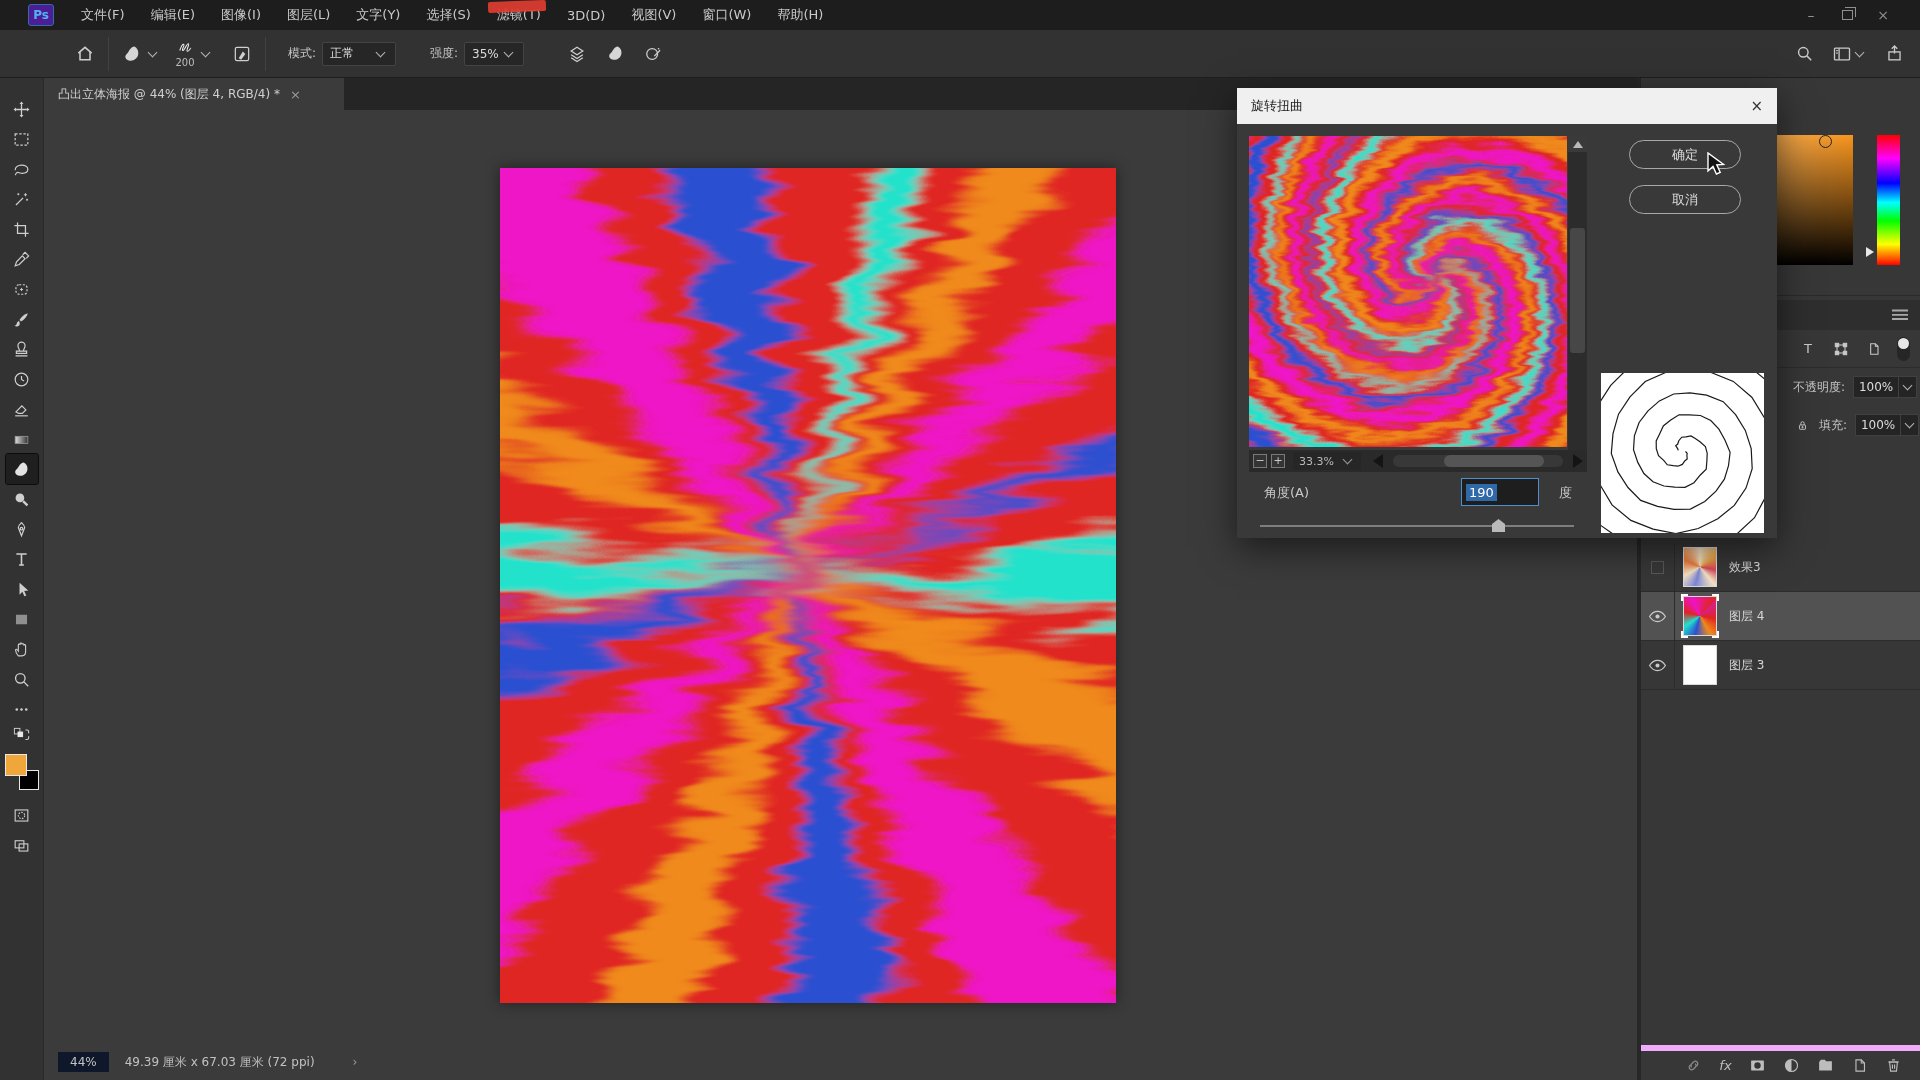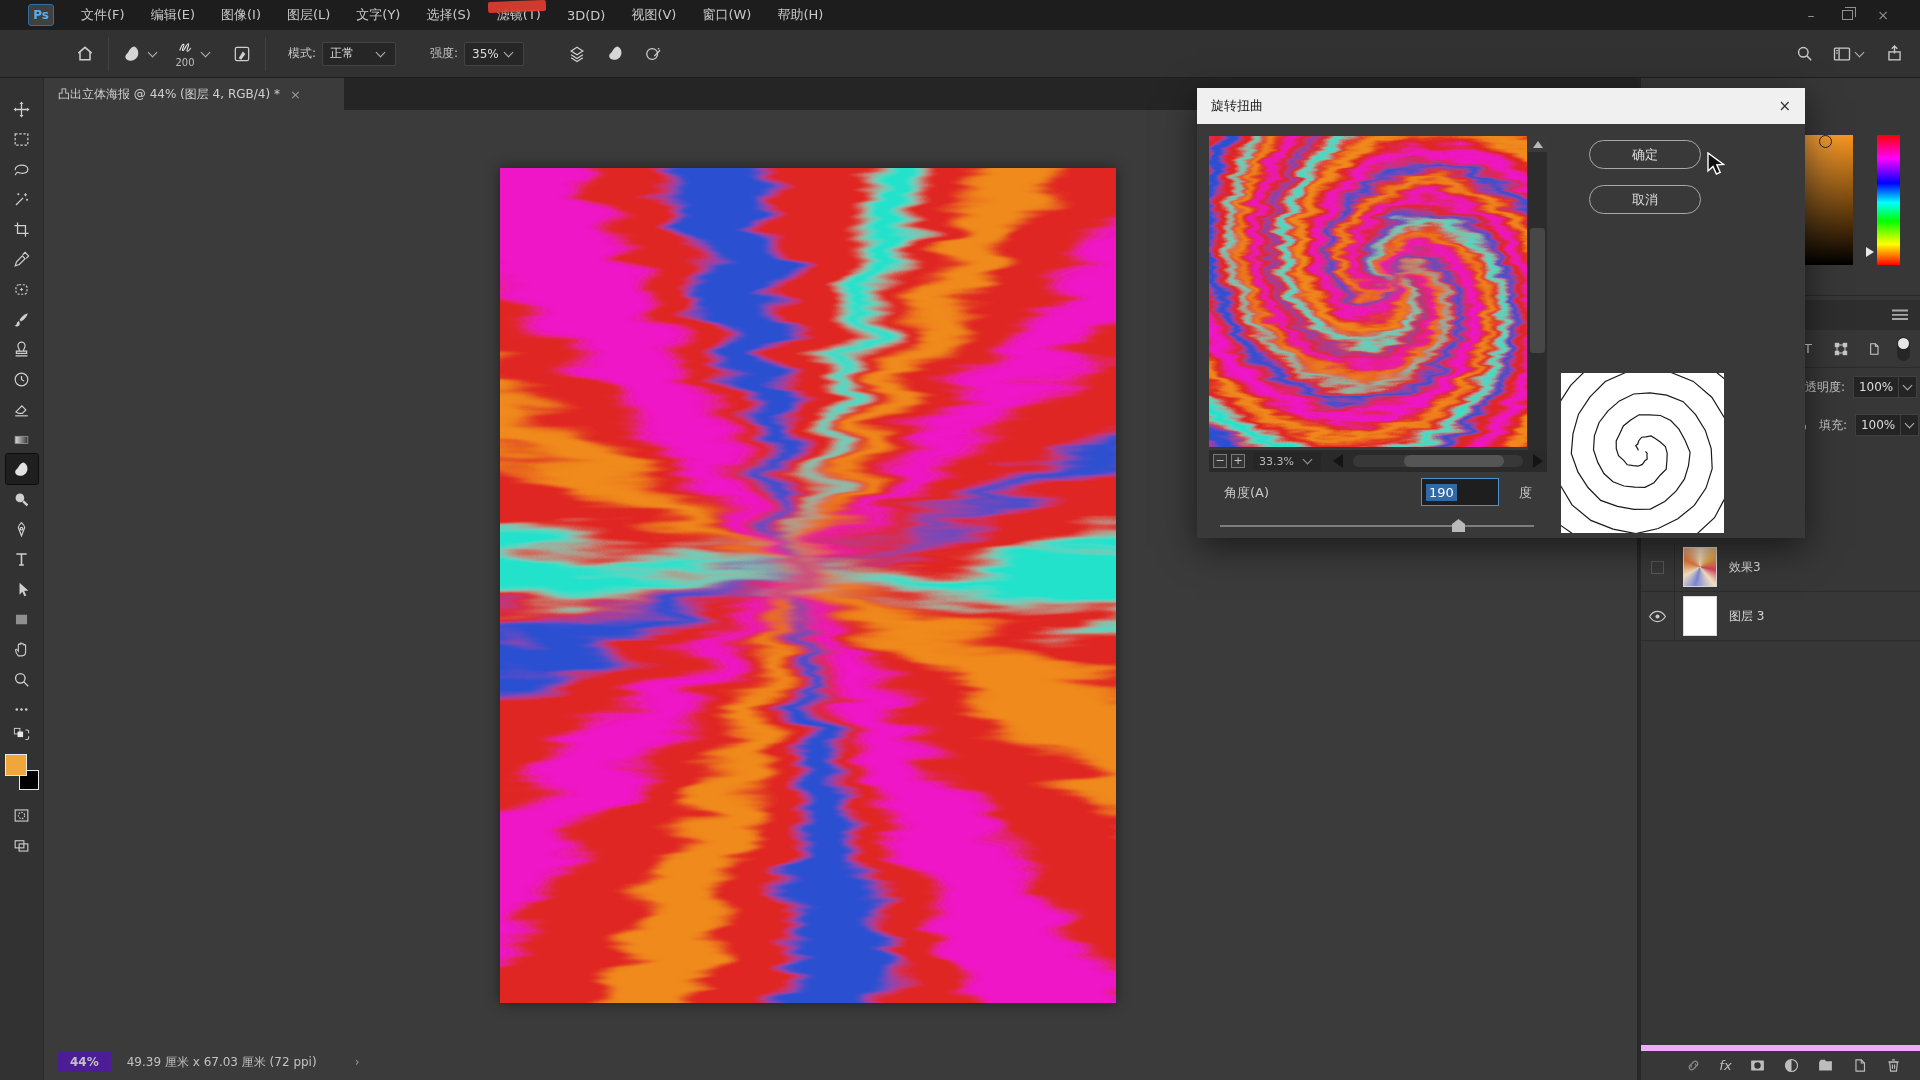--- a/index.html
+++ b/index.html
@@ -3,21 +3,21 @@
 <meta charset="utf-8">
 <style>
   * { margin:0; padding:0; box-sizing:border-box; }
   html,body { width:1920px; height:1080px; overflow:hidden; background:#3b3b3b;
     font-family:"DejaVu Sans","Liberation Sans",sans-serif; color:#cfcfcf; font-size:12px; }
   svg { display:block; }
 
   
   #menubar { position:absolute; left:0; top:0; width:1920px; height:30px; background:#1d1d1d;
     display:flex; align-items:center; z-index:40; }
-  #ps-logo { width:26px; height:22px; margin:0 14px 0 28px; background:#404040; border:1px solid #2f6ea6;
+  #ps-logo { width:26px; height:22px; margin:0 14px 0 28px; background:#4c1d95; border:1px solid #2f6ea6;
     border-radius:3px; color:#55b2f2; font-size:12px; font-weight:bold; display:flex; align-items:center; justify-content:center; }
   .menu-item { padding:0 13px; height:30px; display:flex; align-items:center; color:#c9c9c9; font-size:13px; position:relative; cursor:default; }
   .menu-annotation { position:absolute; left:4px; top:1px; width:58px; height:11px; background:#e03c30;
     border-radius:2px; transform:rotate(-2deg); opacity:.92; }
   #win-controls { margin-left:auto; display:flex; align-items:center; gap:14px; padding-right:26px; color:#8f8f8f; }
   #win-controls .wc { width:22px; text-align:center; font-size:14px; cursor:default; }
   #wc-restore-box { width:11px; height:10px; border:1px solid #8f8f8f; position:relative; display:inline-block; }
   #wc-restore-box:before { content:""; position:absolute; left:2px; top:-4px; width:10px; height:9px; border:1px solid #8f8f8f; border-bottom:none; border-left:none; }
 
   
@@ -48,21 +48,21 @@
   .tool svg { width:19px; height:19px; }
   #color-wells { position:relative; width:34px; height:36px; margin-top:8px; }
   #fg-swatch { position:absolute; left:0; top:0; width:22px; height:22px; background:#f0a638; border:1.5px solid #e8e8e8; z-index:2; }
   #bg-swatch { position:absolute; right:0; bottom:0; width:20px; height:20px; background:#000; border:1.5px solid #e8e8e8; }
 
   
   #pasteboard { position:absolute; left:44px; top:110px; width:1593px; height:970px; background:#3b3b3b; z-index:1; }
   #artwork-wrap { position:absolute; left:456px; top:58px; width:616px; height:835px; background:#e02520;
     box-shadow:0 0 14px rgba(0,0,0,.45); overflow:hidden; }
   #statusbar { position:absolute; left:14px; top:942px; display:flex; align-items:center; gap:16px; color:#c2c2c2; }
-  #status-zoom { background:#4c1d95; padding:3px 12px;font-weight:bold; }
+  #status-zoom { background:#0f172a; padding:3px 12px; }
   #status-chevron { color:#9a9a9a; margin-left:22px; }
 
   
   #rightsep { position:absolute; left:1637px; top:78px; width:4px; height:1002px; background:#272727; z-index:5; }
   #rightcol { position:absolute; left:1641px; top:78px; width:279px; height:1002px; background:#373737; z-index:6; }
   #color-panel { position:absolute; left:0; top:0; width:279px; height:218px; background:#373737; border-bottom:1px solid #2a2a2a; }
   #sat-square { position:absolute; left:12px; top:57px; width:200px; height:130px;
     background:linear-gradient(to bottom, rgba(0,0,0,0) 0%, #000 100%), linear-gradient(to right,#e7c597,#f7941d); }
   #sat-picker { position:absolute; left:166px; top:0px; width:13px; height:13px; border:1.4px solid #222; border-radius:50%; }
   #hue-bar { position:absolute; left:236px; top:57px; width:23px; height:130px;
@@ -101,21 +101,21 @@
   .sc-bl { left:-3px; bottom:-3px; border-right:none; border-top:none; }
   .sc-br { right:-3px; bottom:-3px; border-left:none; border-top:none; }
   .lname { margin-left:12px; color:#d6d6d6; font-size:12px; }
   .lrow .lock { position:absolute; right:38px; }
   #layers-footer { position:absolute; left:0; top:967px; width:305px; height:35px; background:#373737;
     border-top:6px solid #f0abfc; display:flex; align-items:center; justify-content:center; gap:17px; }
   #layers-footer svg { width:17px; height:17px; }
   #fx-ico { font-size:13px; font-style:italic; color:#bdbdbd; }
 
   
-  #dialog { position:absolute; left:1197px; top:88px; width:608px; height:450px; background:#393939;
+  #dialog { position:absolute; left:1237px; top:88px; width:540px; height:450px; background:#393939;
     box-shadow:0 10px 34px rgba(0,0,0,.55); z-index:50; }
   #dialog-header { height:36px; background:#f0f0f0; color:#1c1c1c; display:flex; align-items:center;
     padding:0 14px; font-size:13px; }
   #dialog-close { margin-left:auto; color:#333; font-size:15px; }
   #preview-box { position:absolute; left:12px; top:48px; width:318px; height:311px; background:#e02520; overflow:hidden; }
   #vscroll { position:absolute; left:331px; top:48px; width:19px; height:334px; background:#2c2c2c; }
   .vs-btn { position:absolute; left:0; width:19px; height:16px; background:#3a3a3a; display:flex; align-items:center; justify-content:center; }
   .tri-up { width:0;height:0;border-left:5px solid transparent;border-right:5px solid transparent;border-bottom:7px solid #b9b9b9; }
   .tri-down { width:0;height:0;border-left:5px solid transparent;border-right:5px solid transparent;border-top:7px solid #b9b9b9; }
   #vs-thumb { position:absolute; left:2px; top:92px; width:15px; height:125px; background:#474747; border-radius:3px; }
@@ -496,20 +496,35 @@
   </div>
 
   <div id="layer-rows">
     <div class="lrow">
       <div class="lvis">
           <span class="vis-box"></span>
         </div>
       <div class="lthumb thumb-a2"></div>
       <span class="lname">效果3</span>
     </div>
+    <div class="lrow sel">
+      <div class="lvis">
+          <svg width="19" height="13" viewBox="0 0 24 15">
+            <path d="M2 7.5C5 2.7 8.7 1 12 1s7 1.7 10 6.5C19 12.3 15.3 14 12 14S5 12.3 2 7.5z" fill="none" stroke="#c9c9c9" stroke-width="1.5"></path>
+            <circle cx="12" cy="7.5" r="2.6" fill="#c9c9c9"></circle>
+          </svg>
+        </div>
+      <div class="lthumb thumb-a3">
+        <span class="sel-corner sc-tl"></span>
+        <span class="sel-corner sc-tr"></span>
+        <span class="sel-corner sc-bl"></span>
+        <span class="sel-corner sc-br"></span>
+      </div>
+      <span class="lname">图层 4</span>
+    </div>
     <div class="lrow">
       <div class="lvis">
           <svg width="19" height="13" viewBox="0 0 24 15">
             <path d="M2 7.5C5 2.7 8.7 1 12 1s7 1.7 10 6.5C19 12.3 15.3 14 12 14S5 12.3 2 7.5z" fill="none" stroke="#c9c9c9" stroke-width="1.5"></path>
             <circle cx="12" cy="7.5" r="2.6" fill="#c9c9c9"></circle>
           </svg>
         </div>
       <div class="lthumb thumb-white"></div>
       <span class="lname">图层 3</span>
     </div>

